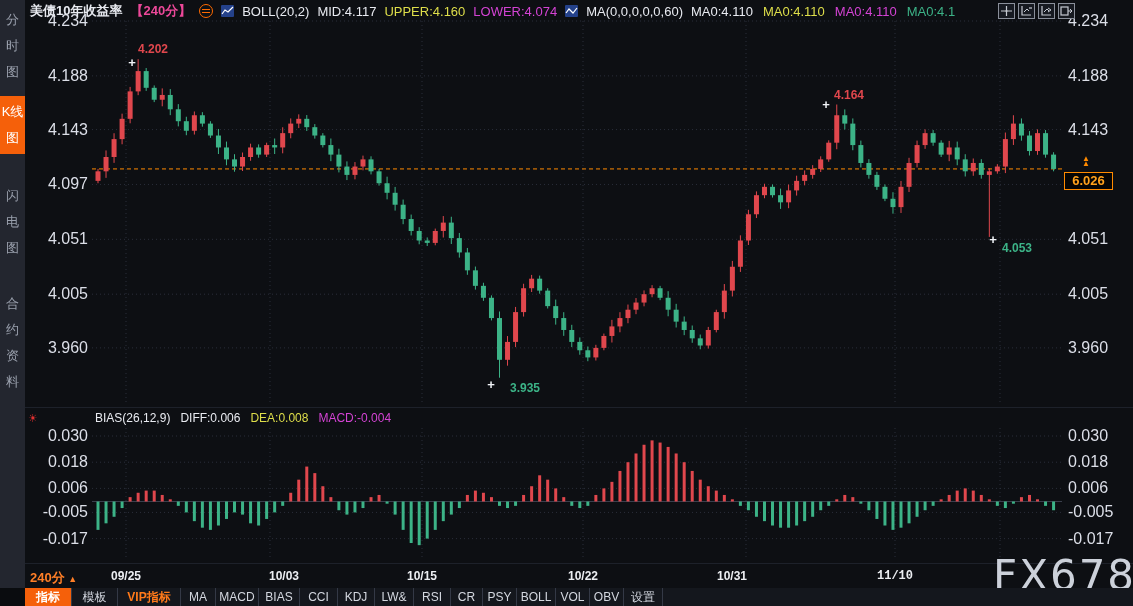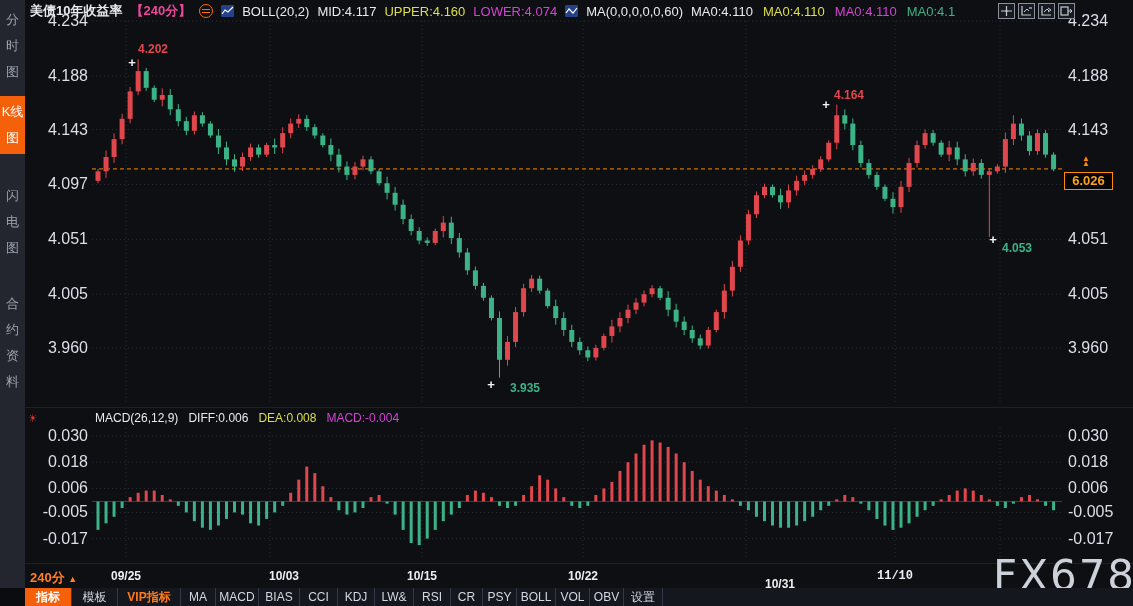--- a/index.html
+++ b/index.html
@@ -550,21 +550,21 @@
       <div class="anno" style="left: 834px; top: 88px; color: rgb(224, 71, 77);">4.164</div>
       <div class="cross" style="left: 826px; top: 104px;">+</div>
       <div class="anno" style="left: 1002px; top: 241px; color: rgb(60, 179, 135);">4.053</div>
       <div class="cross" style="left: 993px; top: 239px;">+</div>
       <div class="anno" style="left: 510px; top: 381px; color: rgb(60, 179, 135);">3.935</div>
       <div class="cross" style="left: 491px; top: 384px;">+</div>
     </div>
 
   <span class="sun-icon">☀</span>
   <div class="macd-hdr">
-    <span class="c-white">MACD(26,12,9)</span>
+    <span class="c-white">BIAS(26,12,9)</span>
     <span class="c-white">DIFF:0.006</span>
     <span class="c-yellow">DEA:0.008</span>
     <span class="c-magenta">MACD:-0.004</span>
   </div>
   <div id="macd-left-axis">
       <div class="axlbl left" style="top: 436.01px;">0.030</div>
       <div class="axlbl left" style="top: 462.206px;">0.018</div>
       <div class="axlbl left" style="top: 488.402px;">0.006</div>
       <div class="axlbl left" style="top: 512.415px;">-0.005</div>
       <div class="axlbl left" style="top: 538.611px;">-0.017</div>
@@ -579,21 +579,21 @@
 
   <div class="divider" style="top:407px"></div>
   <div class="divider" style="top:563px"></div>
 
   <span class="tf-label"><span>240分</span> <span style="font-size:9px">▲</span></span>
   <div id="date-row">
       <div class="date-lbl" style="left: 126px;">09/25</div>
       <div class="date-lbl" style="left: 270px; margin-left: 14px;">10/03</div>
       <div class="date-lbl" style="left: 422px;">10/15</div>
       <div class="date-lbl" style="left: 583px;">10/22</div>
-      <div class="date-lbl" style="left: 780px; margin-top: 8px;">10/31</div>
+      <div class="date-lbl" style="left: 732px;">10/31</div>
       <div class="date-lbl" style="left: 895px; font-family: Liberation Mono, monospace;">11/10</div>
     </div>
 
   <div class="toolbar" id="toolbar">
       <div class="tab active" style="width: 46px;">指标</div>
       <div class="tab" style="width: 45px;">模板</div>
       <div class="tab vip" style="width: 62px;">VIP指标</div>
       <div class="tab" style="width: 34px;">MA</div>
       <div class="tab" style="width: 42px;">MACD</div>
       <div class="tab" style="width: 40px;">BIAS</div>

